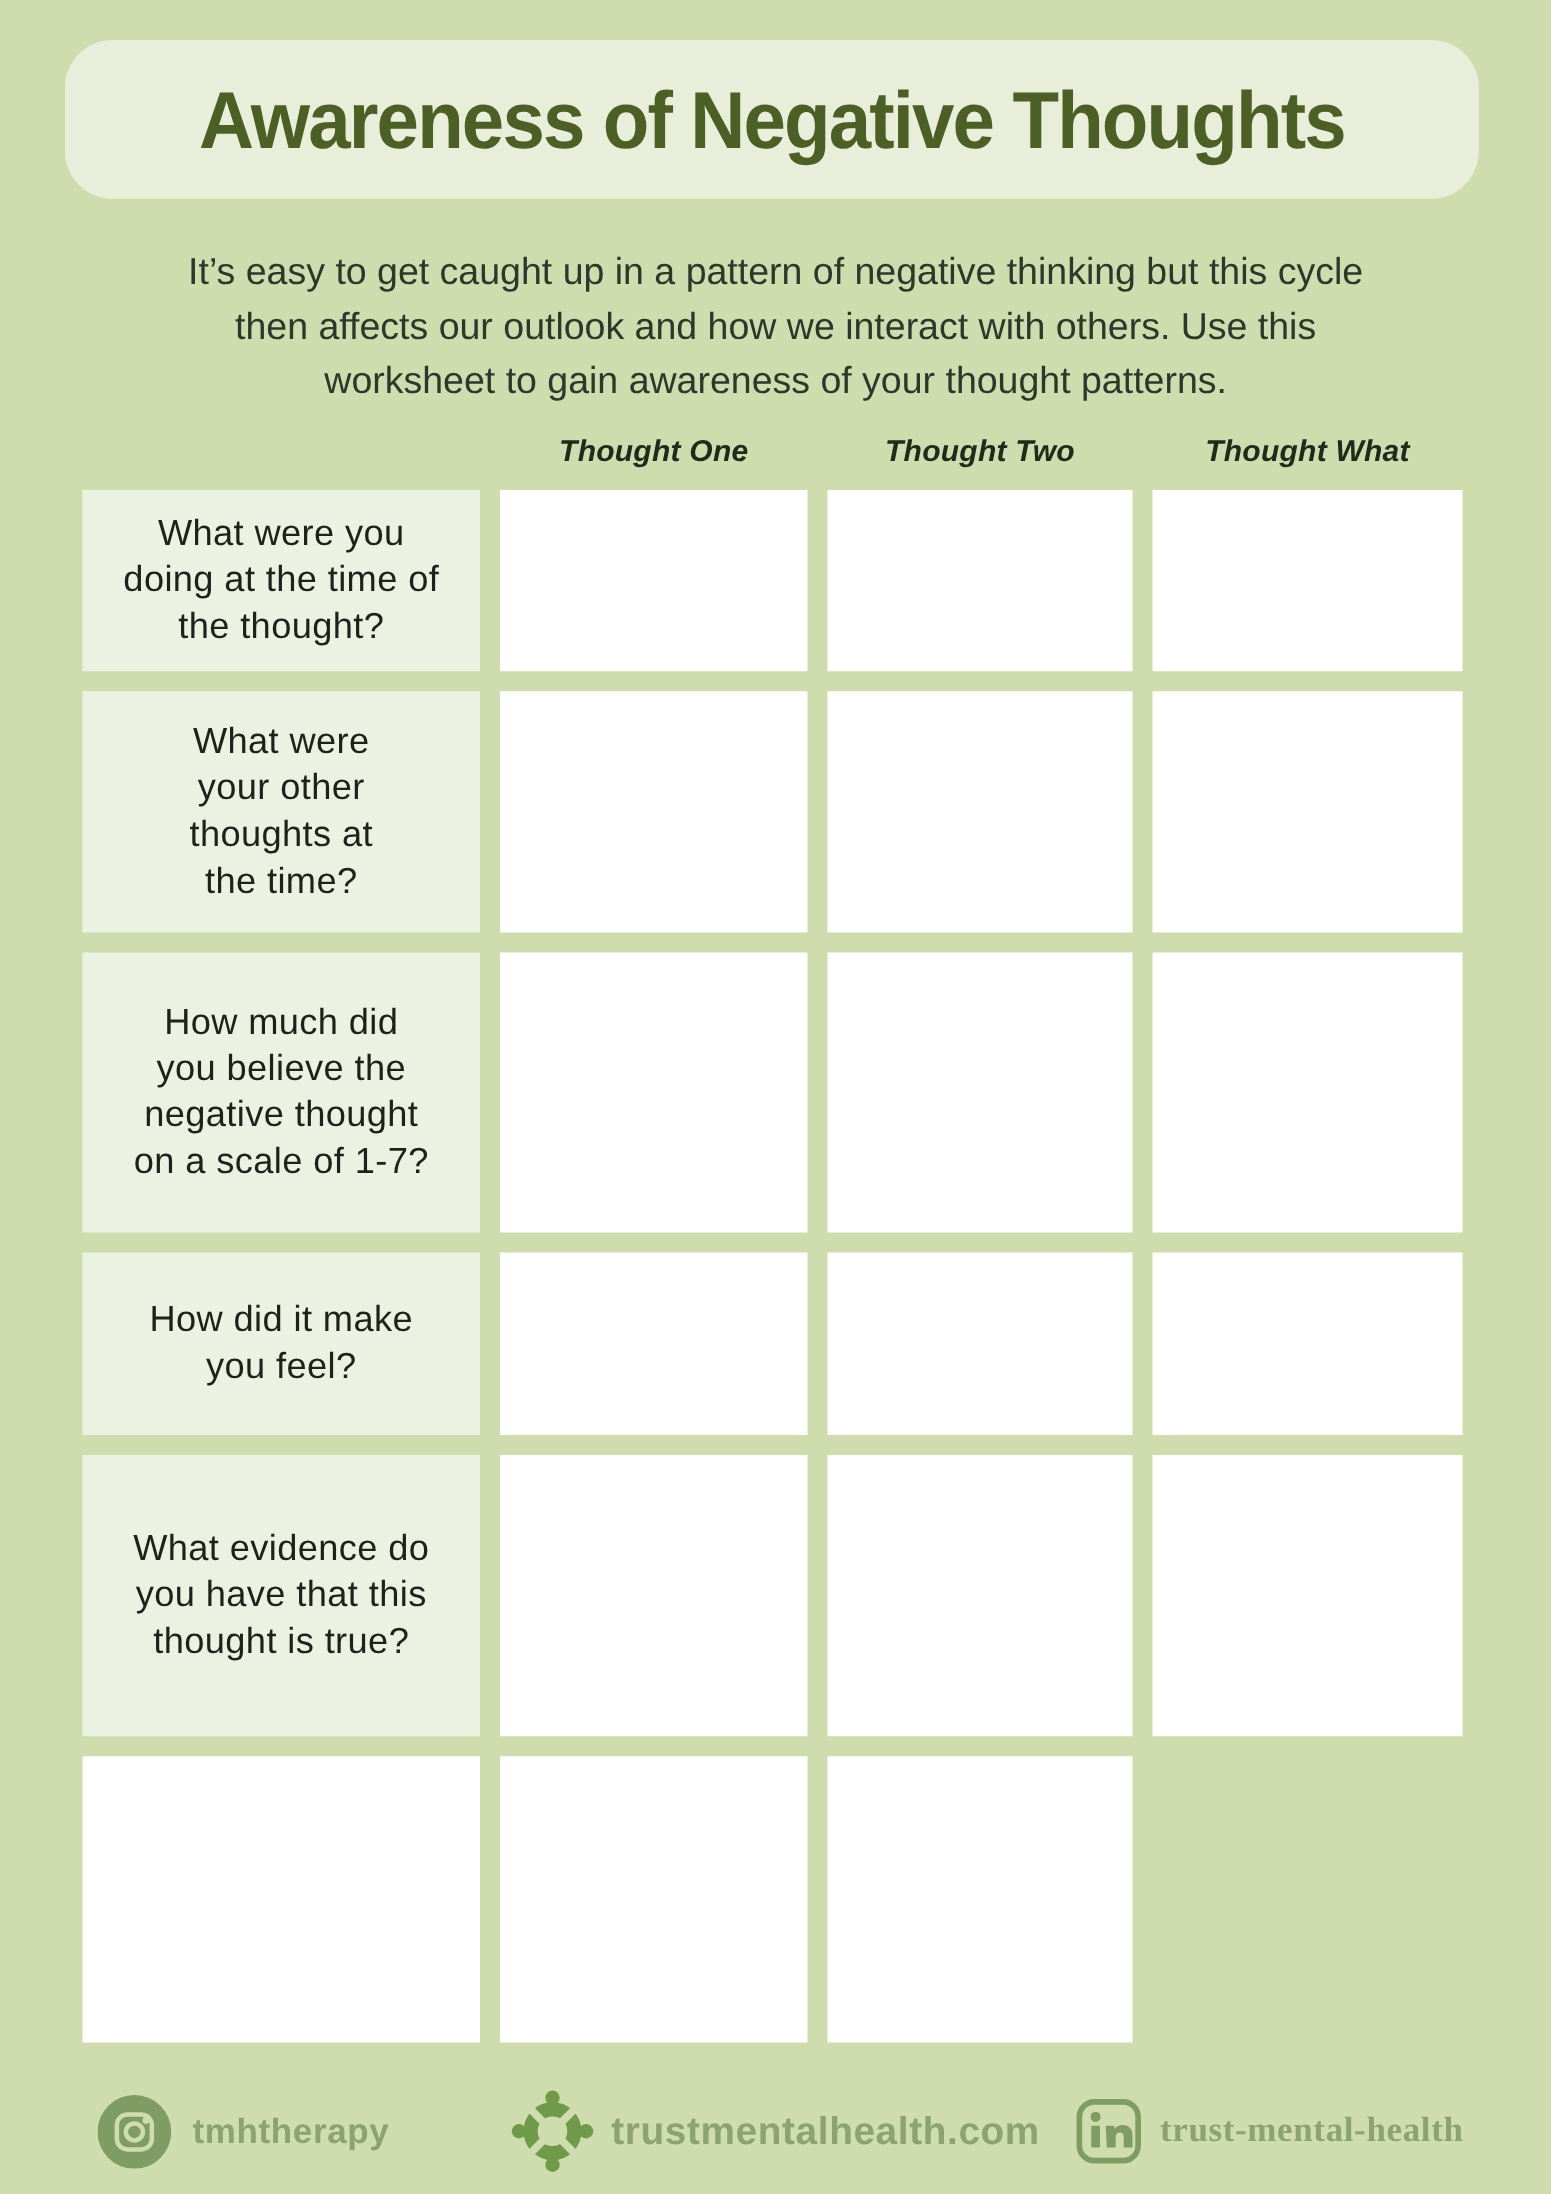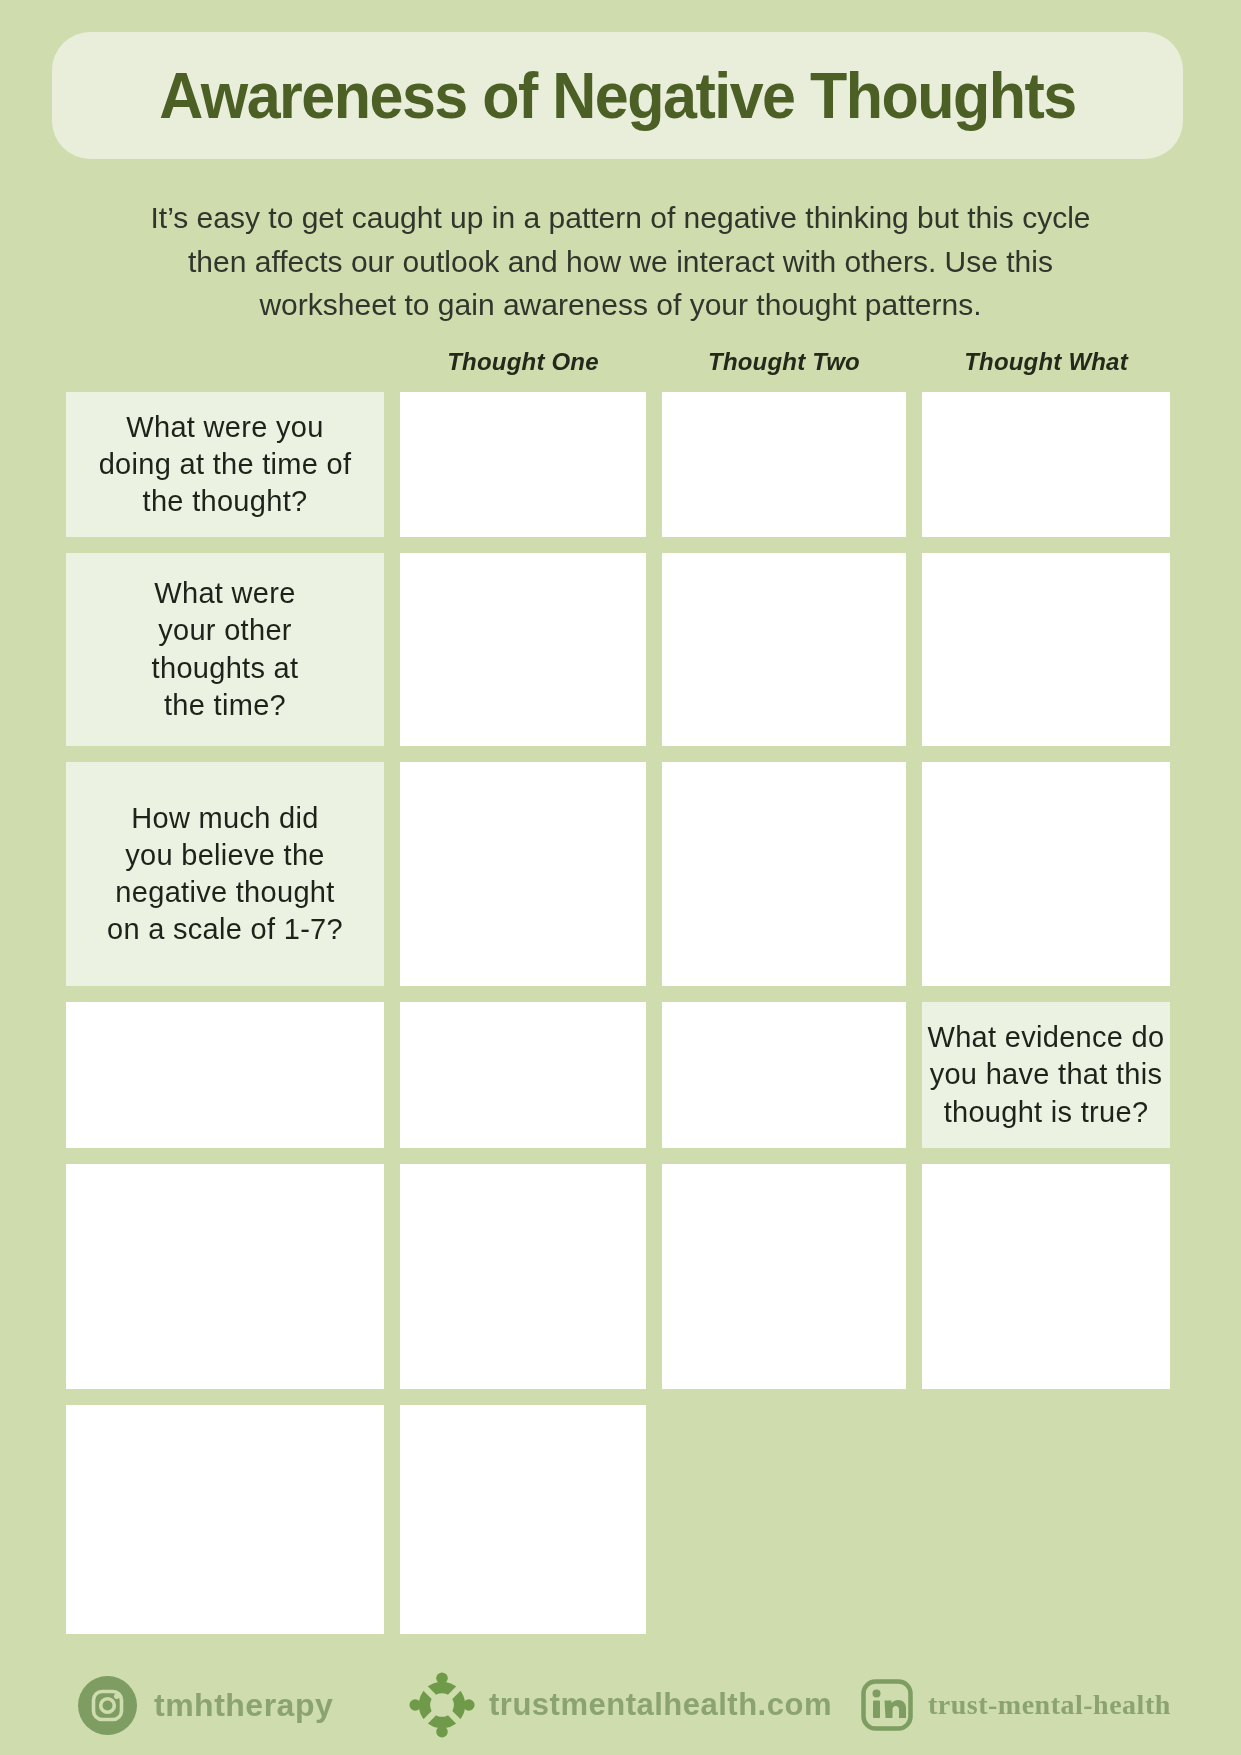--- a/index.html
+++ b/index.html
@@ -62,21 +62,21 @@
   
   .footer-group{
     position:absolute;top:1672px;height:66px;
     display:flex;align-items:center;
   }
   .footer-group .icon{flex:0 0 auto;display:flex;align-items:center;}
   .footer-label{
     font-weight:700;color:#8ba371;letter-spacing:0.5px;white-space:nowrap;
   }
   .fg-instagram{left:78px;}
-  .fg-instagram .footer-label{font-size:32px;margin-left:17px;}
+  .fg-instagram .footer-label{font-size:28px;margin-left:17px;}
   .fg-website{left:408px;}
   .fg-website .footer-label{font-size:31px;margin-left:13px;}
   .fg-linkedin{left:860px;font-family:Liberation Serif, serif;}
   .fg-linkedin .footer-label{font-size:28px;margin-left:14px;}
 </style>
 </head>
 <body>
 
 <div class="page">
 
@@ -116,20 +116,24 @@
     <div class="question-cell">
       <div class="question-label">How much did
 you believe the
 negative thought
 on a scale of 1-7?</div>
     </div>
     <div class="answer-cell"></div>
     <div class="answer-cell"></div>
     <div class="answer-cell"></div>
 
+    <div class="question-cell">
+      <div class="question-label">How did it make
+you feel?</div>
+    </div>
     <div class="answer-cell"></div>
     <div class="answer-cell"></div>
     <div class="answer-cell"></div>
 
     <div class="question-cell">
       <div class="question-label">What evidence do
 you have that this
 thought is true?</div>
     </div>
     <div class="answer-cell"></div>

